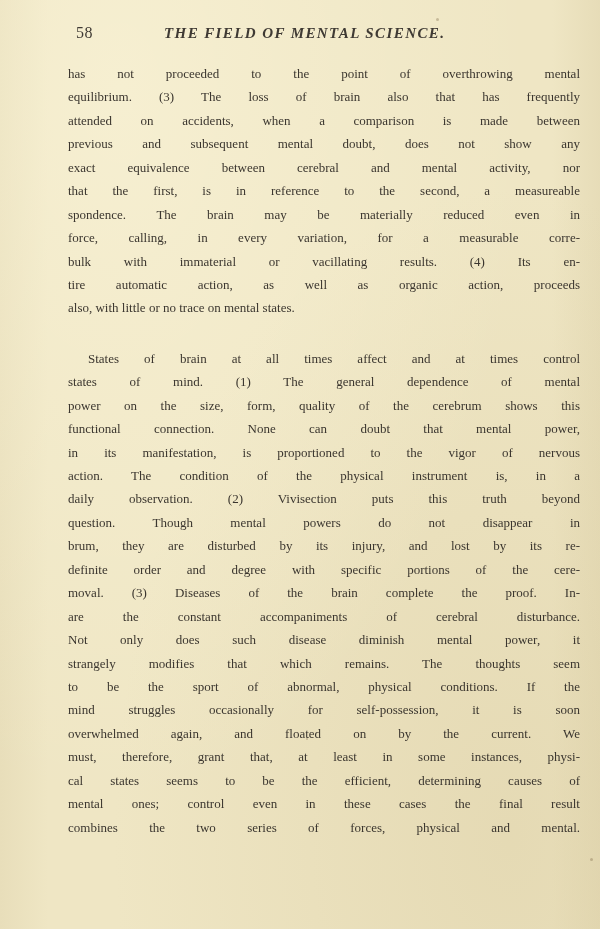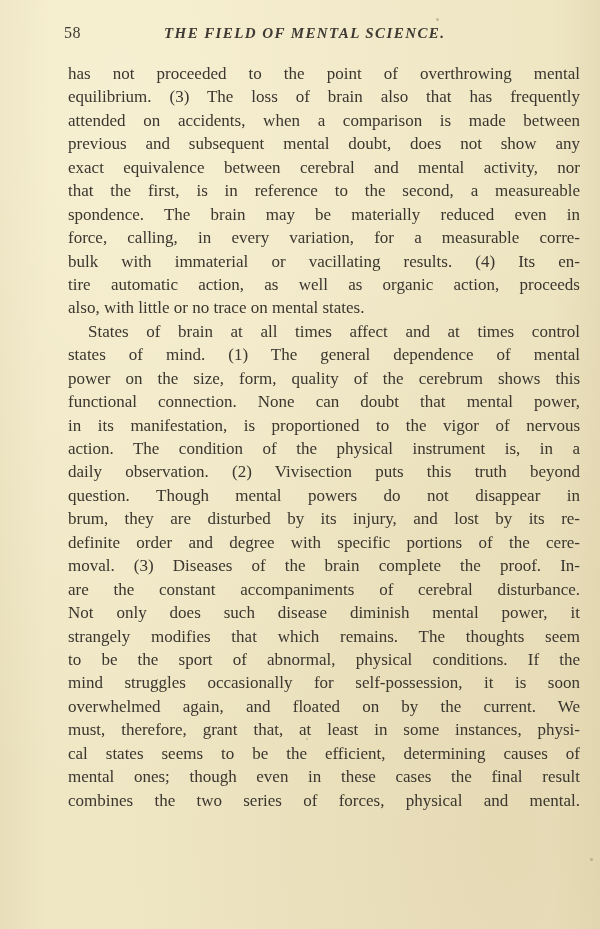--- a/index.html
+++ b/index.html
@@ -30,21 +30,21 @@
       position: absolute;
       top: 24px;
       left: 64px;
       width: 520px;
       height: 22px;
       font-size: 14px;
       color: #3f3a34;
     }
     .folio {
       position: absolute;
-      left: 0;
+      left: 12px;
       top: 0;
       font-family: "Liberation Serif", serif;
       font-size: 16px;
       letter-spacing: 0.5px;
     }
     .head-title {
       position: absolute;
       left: 100px;
       top: 1px;
       font-family: "Liberation Serif", serif;
@@ -58,31 +58,32 @@
       position: absolute;
       left: 68px;
       top: 62px;
       width: 512px;
     }
     .line {
       display: block;
       height: 23.45px;
       line-height: 23.45px;
       font-family: "Liberation Serif", serif;
-      font-size: 17px;
+      font-size: 13px;
       white-space: nowrap;
       text-align: justify;
       text-align-last: justify;
       color: #3b362f;
     }
     .line.last {
       text-align-last: left;
     }
     .line.indent {
       padding-left: 20px;
+      margin-top: 27px;
     }
     .smudge {
       position: absolute;
       width: 3px;
       height: 3px;
       border-radius: 50%;
       background: rgba(120,100,70,0.35);
     }
   </style>
 </head>
@@ -124,21 +125,21 @@
       <span class="line">definite order and degree with specific portions of the cere-</span>
       <span class="line">moval. (3) Diseases of the brain complete the proof. In-</span>
       <span class="line">are the constant accompaniments of cerebral disturbance.</span>
       <span class="line">Not only does such disease diminish mental power, it</span>
       <span class="line">strangely modifies that which remains. The thoughts seem</span>
       <span class="line">to be the sport of abnormal, physical conditions. If the</span>
       <span class="line">mind struggles occasionally for self-possession, it is soon</span>
       <span class="line">overwhelmed again, and floated on by the current. We</span>
       <span class="line">must, therefore, grant that, at least in some instances, physi-</span>
       <span class="line">cal states seems to be the efficient, determining causes of</span>
-      <span class="line">mental ones; though even in these cases the final result</span>
+      <span class="line">mental ones; control even in these cases the final result</span>
       <span class="line">combines the two series of forces, physical and mental.</span>
     </div>
 
   </div>
 
   <span class="smudge" style="left:436px; top:18px;"></span>
   <span class="smudge" style="left:590px; top:858px;"></span>
   <span class="smudge" style="left:306px; top:738px; width:2px; height:2px;"></span>
 </div>
 

